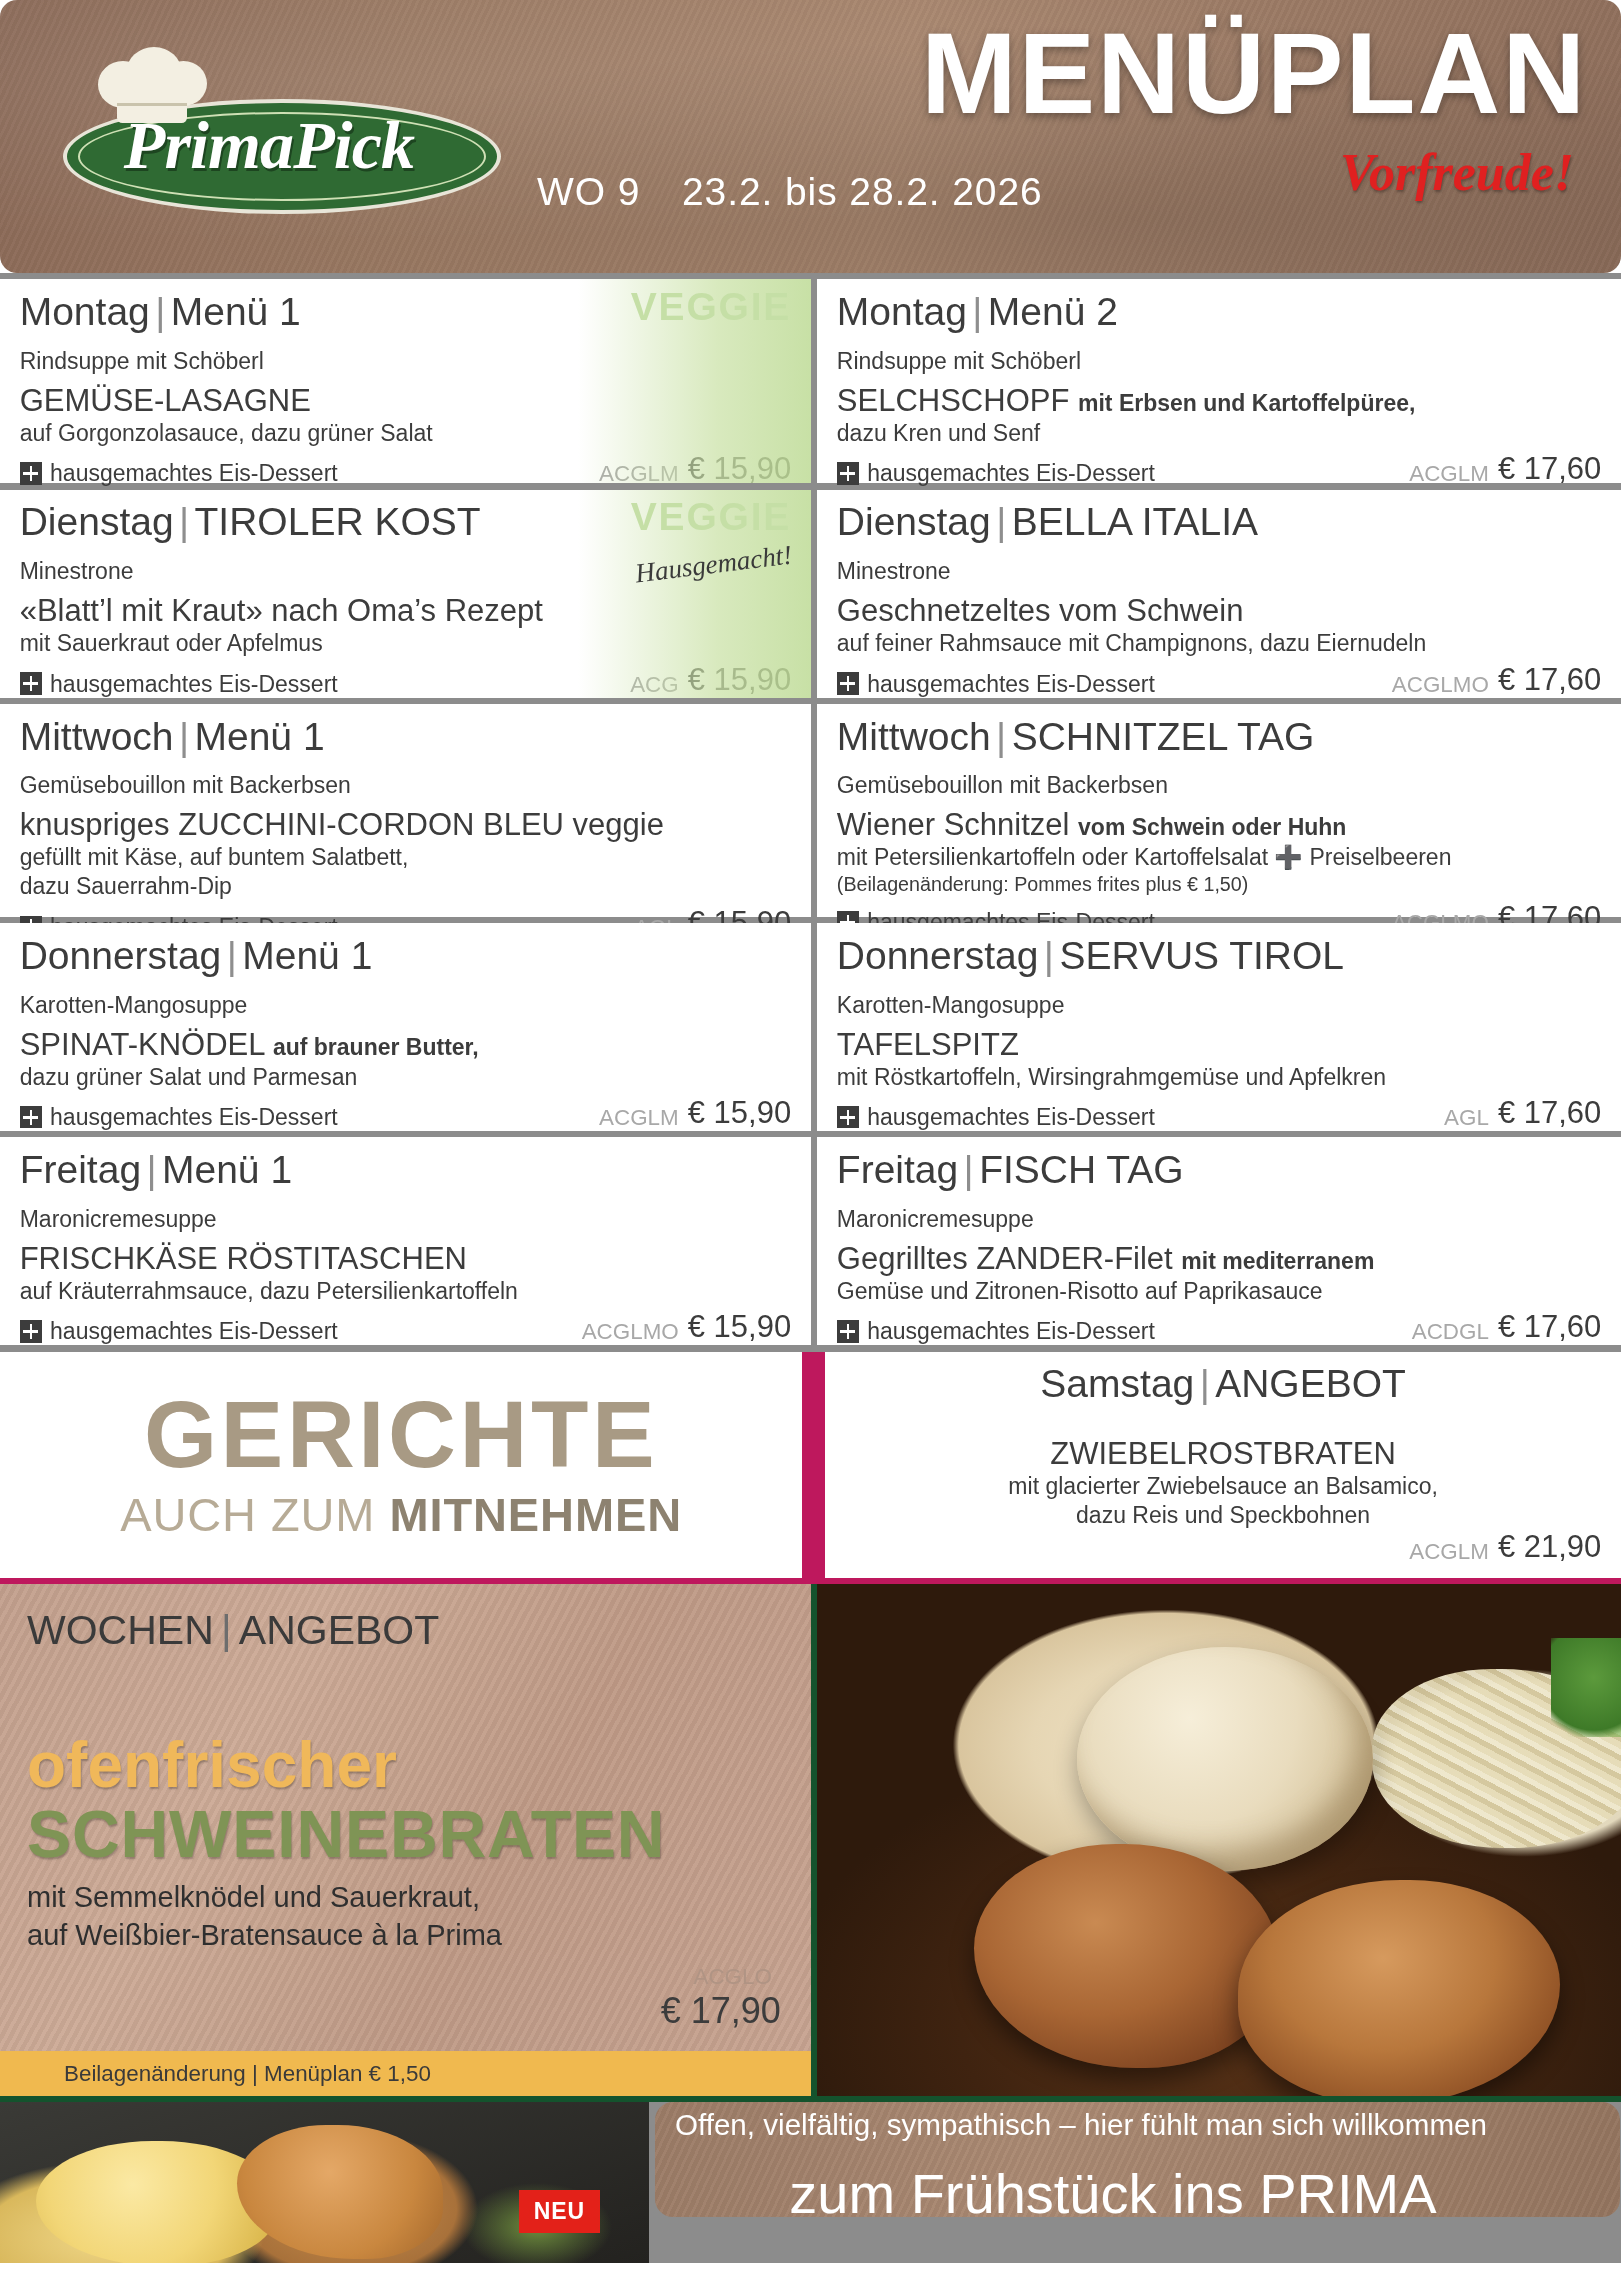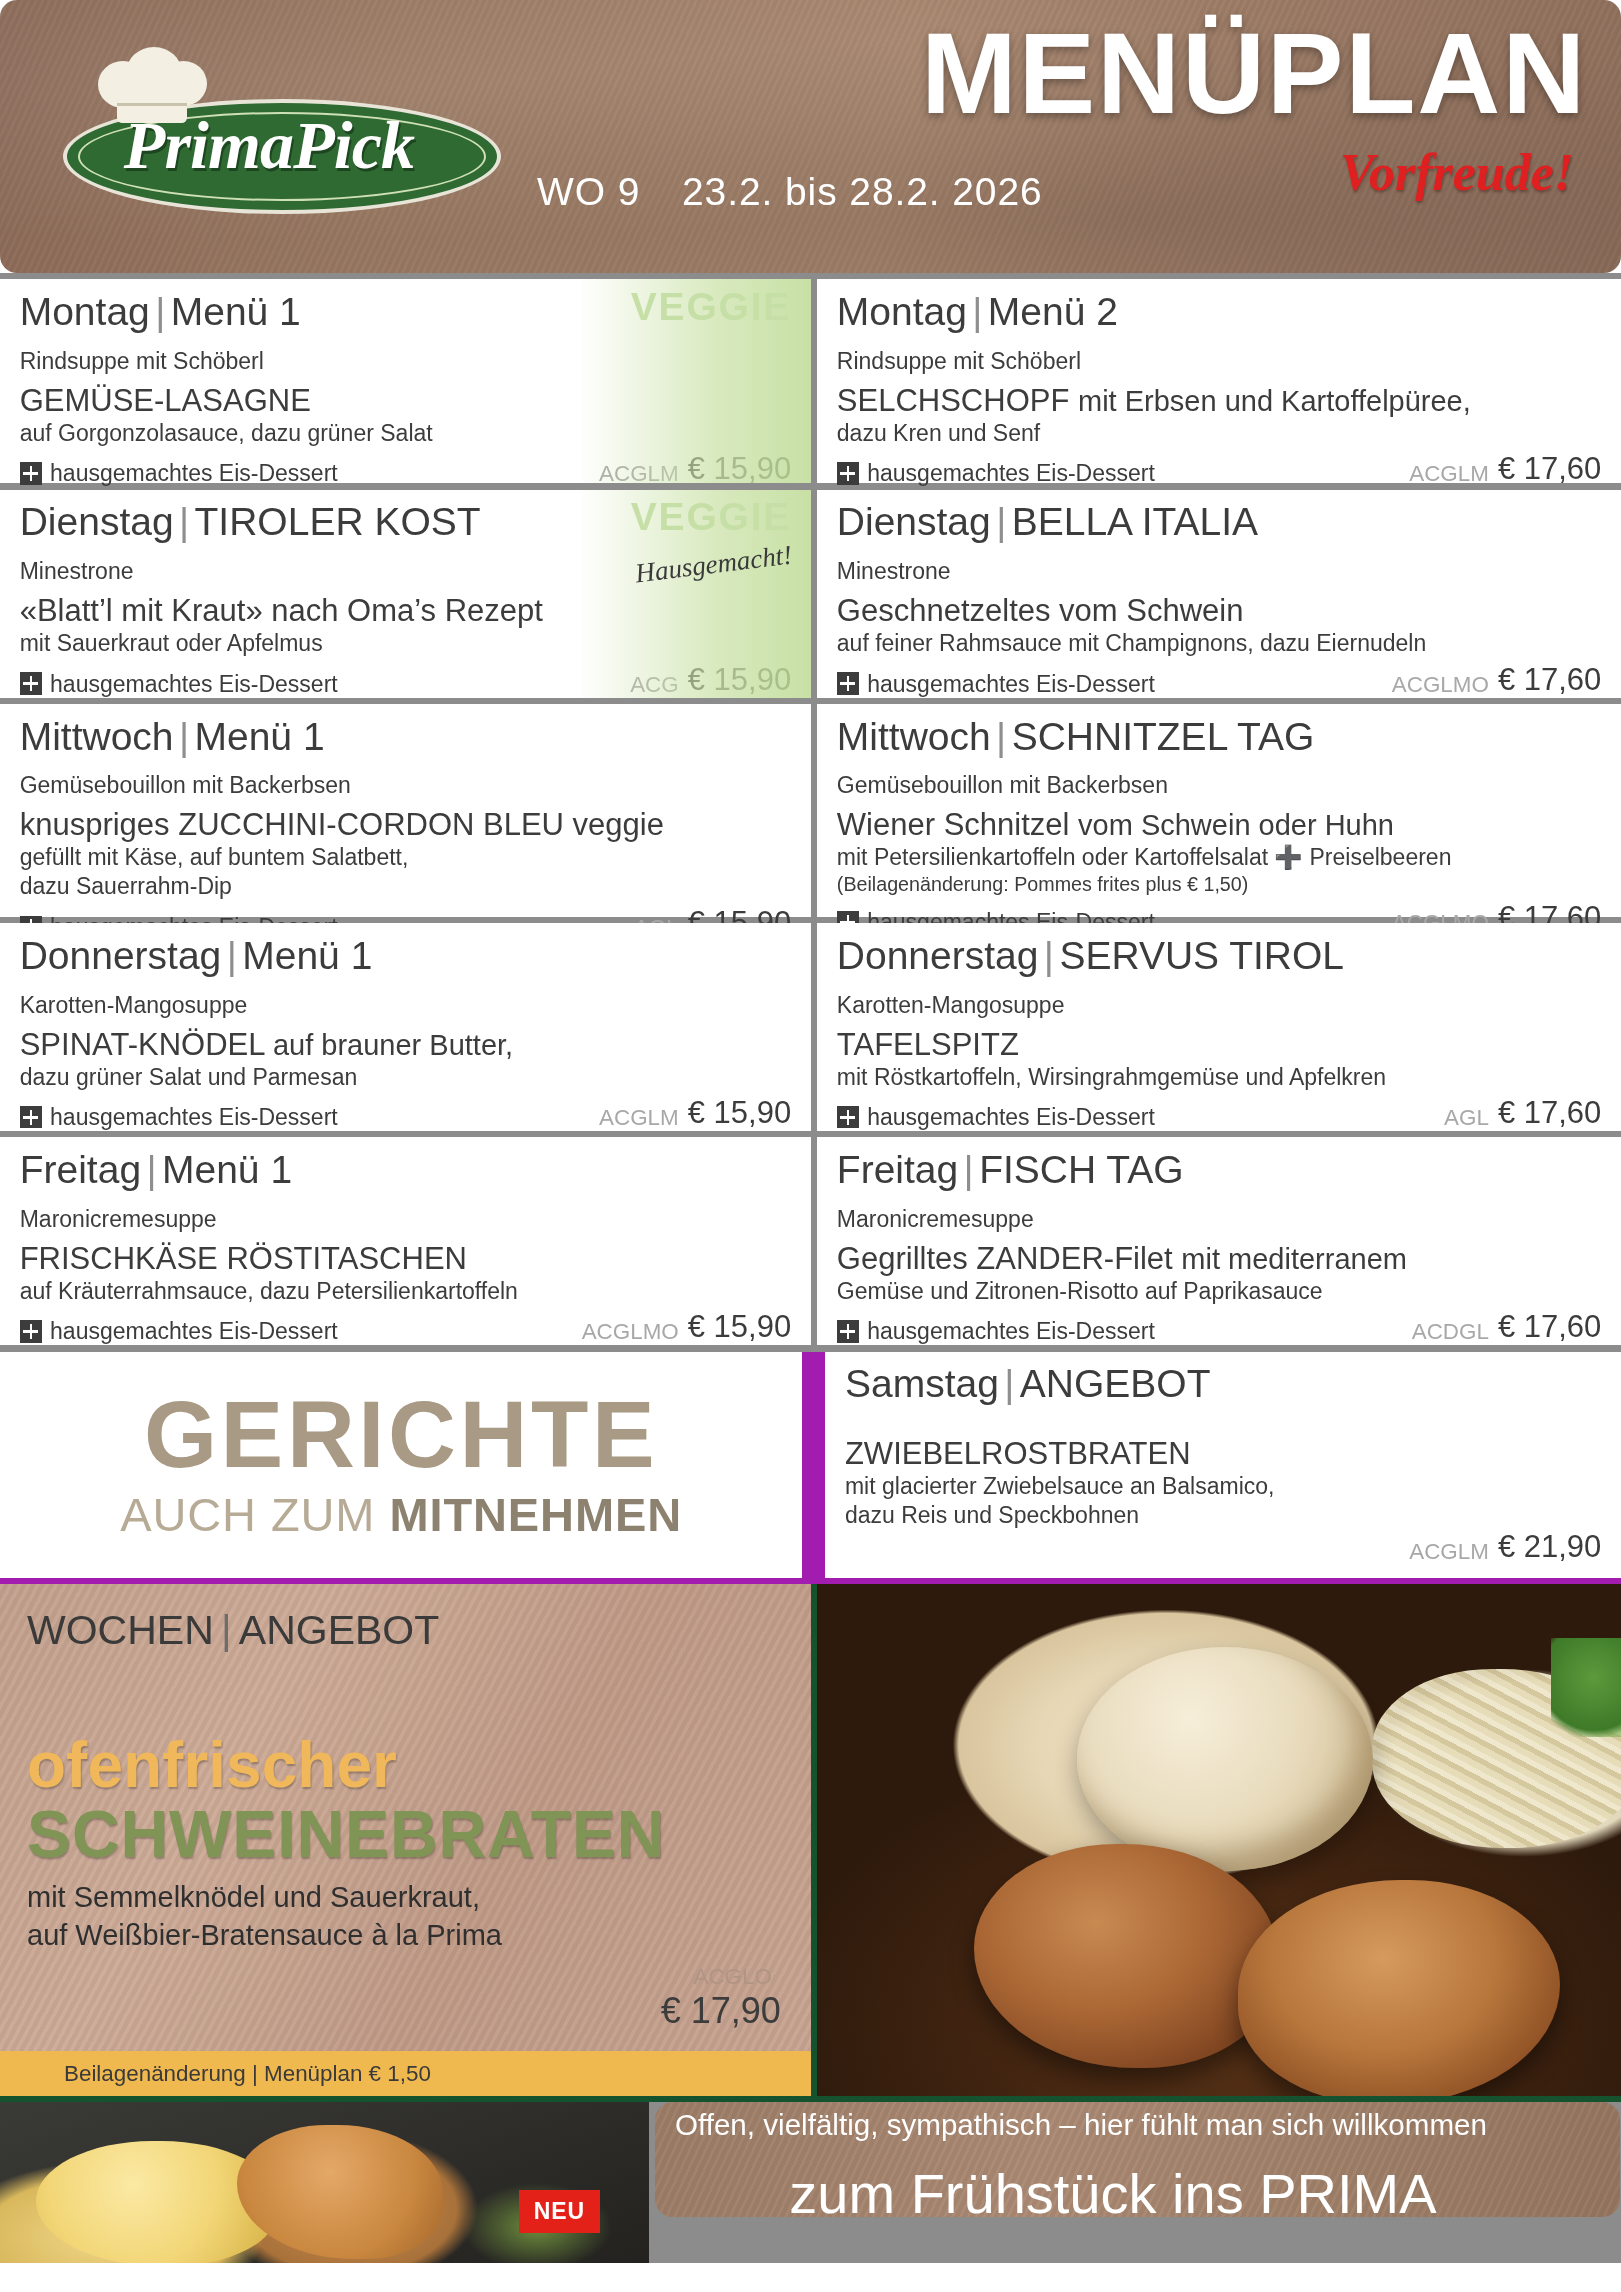--- a/index.html
+++ b/index.html
@@ -95,21 +95,21 @@
     position:absolute;right:18px;top:59px;
     font-family:"Liberation Serif", serif;font-style:italic;font-size:27px;color:#3a3a3a;
     transform:rotate(-7deg);
   }
 
   .dayline{font-size:39px;color:#3c3c3c;line-height:1.12;white-space:nowrap;}
   .dayline .day{font-weight:normal;margin-top:16px;}
   .dayline .sep{color:#8e8e8e;margin:0 5.4px;}
   .soup{font-size:23px;color:#3c3c3c;line-height:1.25;margin-top:13px;}
   .main{font-size:31px;color:#3c3c3c;line-height:1.2;margin-top:6.3px;}
-  .main .small{font-size:29px;}
+  .main .small{font-size:23px;font-weight:bold;}
   .sub{font-size:23px;color:#3c3c3c;line-height:1.25;}
   .tiny{font-size:19.7px;color:#3c3c3c;line-height:1.25;}
 
   .footline{display:flex;align-items:flex-end;margin-top:3.6px;}
   .plus{
     display:inline-block;width:22.4px;height:22.4px;background:#3c3c3c;color:#fff;
     position:relative;margin-right:8px;flex:none;top:-2.7px;
   }
   .plus:before,.plus:after{content:"";position:absolute;background:#fff;}
   .plus:before{left:9.9px;top:3.6px;width:2.7px;height:15px;}
@@ -120,21 +120,21 @@
   .price{font-size:31px;color:#3c3c3c;white-space:nowrap;}
 
   
   .r1 .cell{height:204px;}
   .r2 .cell{height:208px;}
   .r3 .cell{height:213px;}
   .r4 .cell{height:208px;}
   .r5 .cell{height:208px;}
 
   
-  .r6{display:flex;gap:23px;background:#a21caf;padding-bottom:6.3px;}
+  .r6{display:flex;gap:23px;background:#be185d;padding-bottom:6.3px;text-align:center;}
   .gerichte{
     width:811px;height:226px;background:#fff;position:relative;
     display:flex;flex-direction:column;align-items:center;justify-content:center;
   }
   .gerichte .big{
     font-size:94px;font-weight:bold;color:#a89a84;letter-spacing:3.6px;line-height:1;
   }
   .gerichte .small{
     font-size:47px;color:#b7ab96;letter-spacing:0.9px;margin-top:5.4px;
   }

